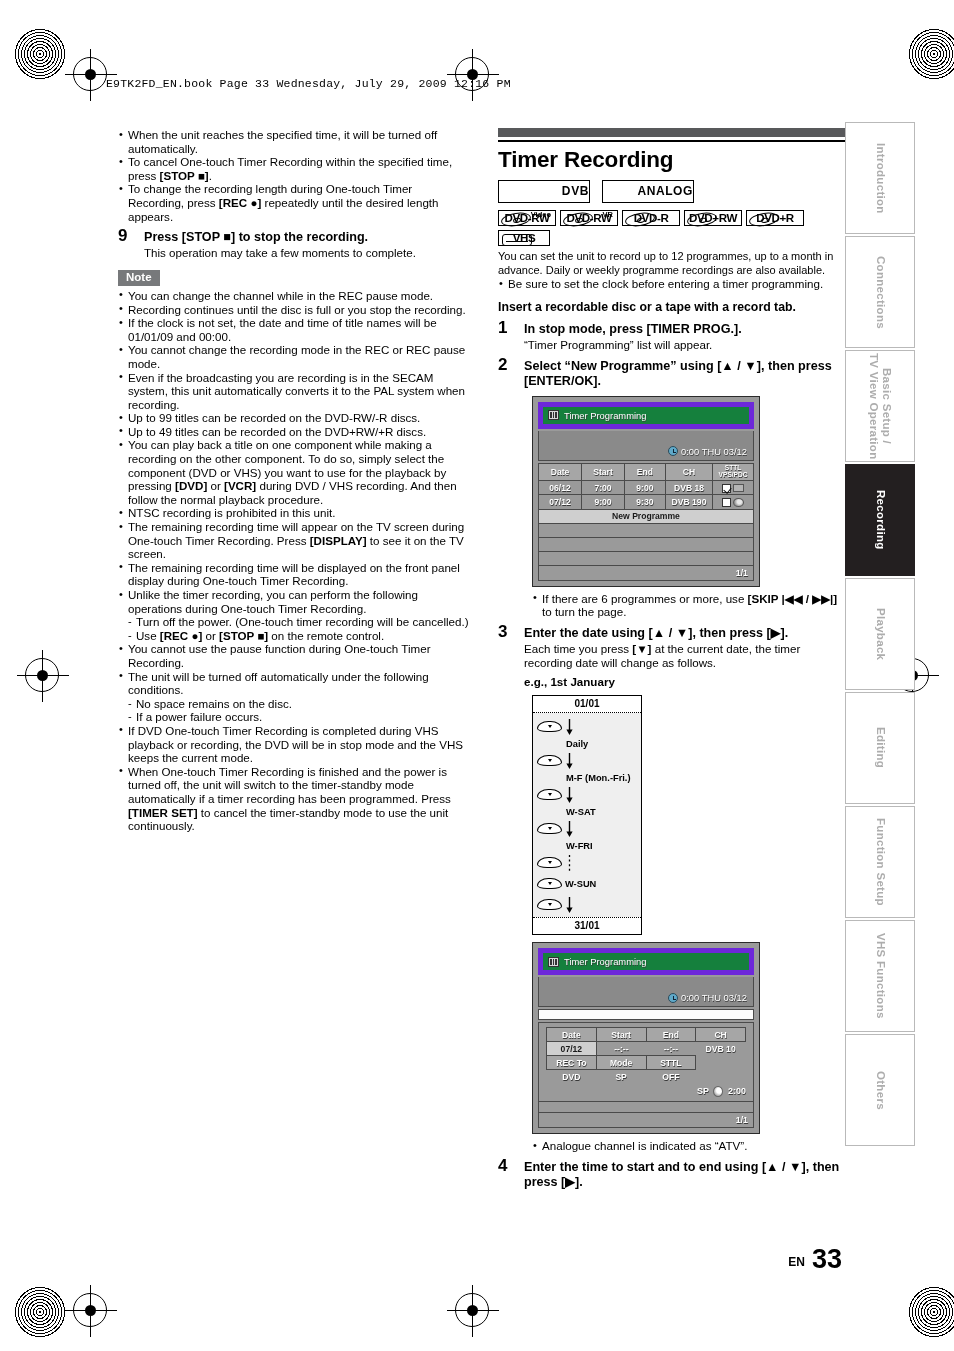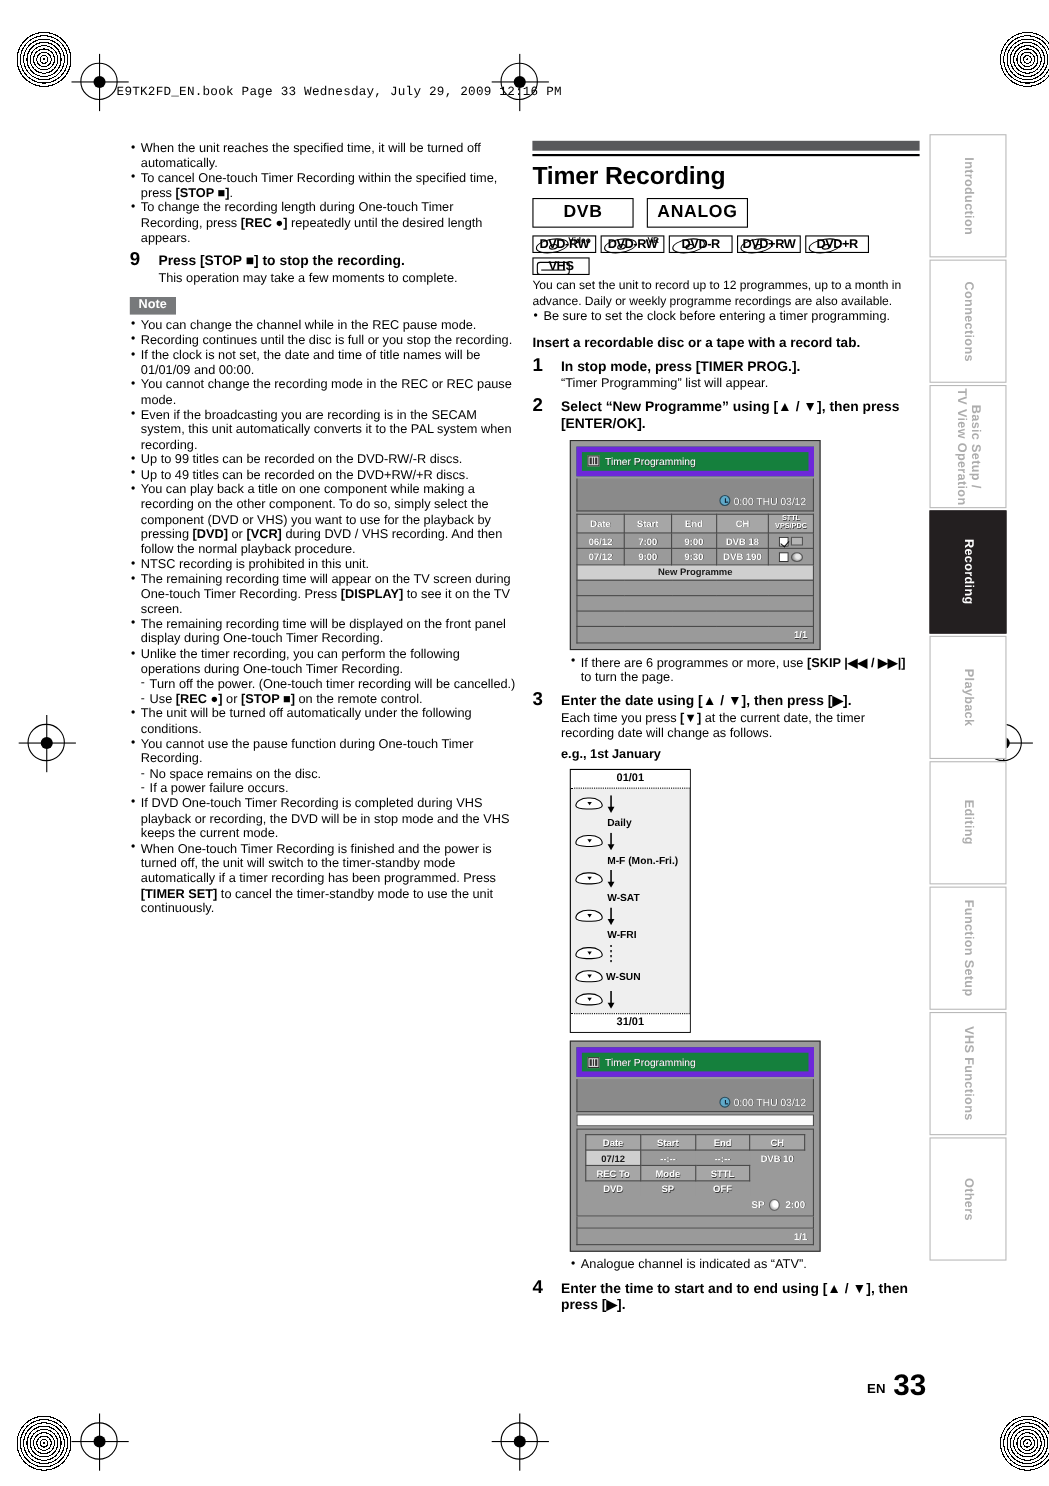--- a/index.html
+++ b/index.html
@@ -29,21 +29,21 @@
 
   
   .page-header {
     position:absolute; left:106px; top:58px;
     font-family:"Liberation Mono", monospace;
     font-size:11.5px; letter-spacing:0.2px; color:#000; white-space:nowrap;margin-top:19px;
   }
 
   
   .col-left  { position:absolute; left:118px; top:128px; width:352px; }
-  .col-right { position:absolute; left:484px; top:128px; width:352px; }
+  .col-right { position:absolute; left:498px; top:128px; width:352px; }
 
   
   .body-text { font-size:11px; line-height:13.6px; }
   ul.bullets { list-style:none; margin:0; padding:0; }
   ul.bullets > li {
     position:relative; padding-left:10px; margin:0 0 0 0;
     font-size:11.6px; line-height:13.6px;
   }
   ul.bullets > li::before {
     content:"•"; position:absolute; left:1px; top:-0.5px; font-size:11px;
@@ -70,22 +70,22 @@
 
   
   .sec-rule-top { height:9px; background:#58595b; width:352px; }
   .sec-rule-mid { height:2px; background:#000; width:352px; margin-top:3px; }
   .sec-title { font-size:22.5px; font-weight:bold; letter-spacing:-0.2px;
                margin:6px 0 8px 0; line-height:24px; }
 
   
   .mode-row { display:flex; gap:12px; margin-bottom:7px; }
   .mode-pill {
-    border:1.6px solid #000; font-size:16px; font-weight:bold;
-    padding:3px 0 4px 0; text-align:center; width:92px; letter-spacing:0.6px;
+    border:1.6px solid #000; font-size:12px; font-weight:bold;
+    padding:3px 0 4px 0; text-align:right; width:92px; letter-spacing:0.6px;
   }
 
   
   .badge-row { display:flex; gap:4px; margin-bottom:4px; flex-wrap:nowrap; }
   .badge {
     border:1.4px solid #000; position:relative;
     height:16px; display:flex; align-items:flex-end; justify-content:center;
     padding:0 4px 1px 4px; min-width:58px;
   }
   .badge .sup {
@@ -285,22 +285,22 @@
     <li><span>Even if the broadcasting you are recording is in the SECAM system, this unit automatically converts it to the PAL system when recording.</span></li>
     <li><span>Up to 99 titles can be recorded on the DVD-RW/-R discs.</span></li>
     <li><span>Up to 49 titles can be recorded on the DVD+RW/+R discs.</span></li>
     <li><span>You can play back a title on one component while making a recording on the other component. To do so, simply select the component (DVD or VHS) you want to use for the playback by pressing <b>[DVD]</b> or <b>[VCR]</b> during DVD / VHS recording. And then follow the normal playback procedure.</span></li>
     <li><span>NTSC recording is prohibited in this unit.</span></li>
     <li><span>The remaining recording time will appear on the TV screen during One-touch Timer Recording. Press <b>[DISPLAY]</b> to see it on the TV screen.</span></li>
     <li><span>The remaining recording time will be displayed on the front panel display during One-touch Timer Recording.</span></li>
     <li><span>Unlike the timer recording, you can perform the following operations during One-touch Timer Recording.</span></li>
     <li class="dash"><span>Turn off the power. (One-touch timer recording will be cancelled.)</span></li>
     <li class="dash"><span>Use <b>[REC ●]</b> or <b>[STOP ■]</b> on the remote control.</span></li>
+    <li><span>You cannot use the pause function during One-touch Timer Recording.</span></li>
     <li><span>The unit will be turned off automatically under the following conditions.</span></li>
-    <li><span>You cannot use the pause function during One-touch Timer Recording.</span></li>
     <li class="dash"><span>No space remains on the disc.</span></li>
     <li class="dash"><span>If a power failure occurs.</span></li>
     <li><span>If DVD One-touch Timer Recording is completed during VHS playback or recording, the DVD will be in stop mode and the VHS keeps the current mode.</span></li>
     <li><span>When One-touch Timer Recording is finished and the power is turned off, the unit will switch to the timer-standby mode automatically if a timer recording has been programmed. Press <b>[TIMER SET]</b> to cancel the timer-standby mode to use the unit continuously.</span></li>
   </ul>
 </div>
 
 <div class="col-right">
 
   <div class="sec-rule-top"></div>

